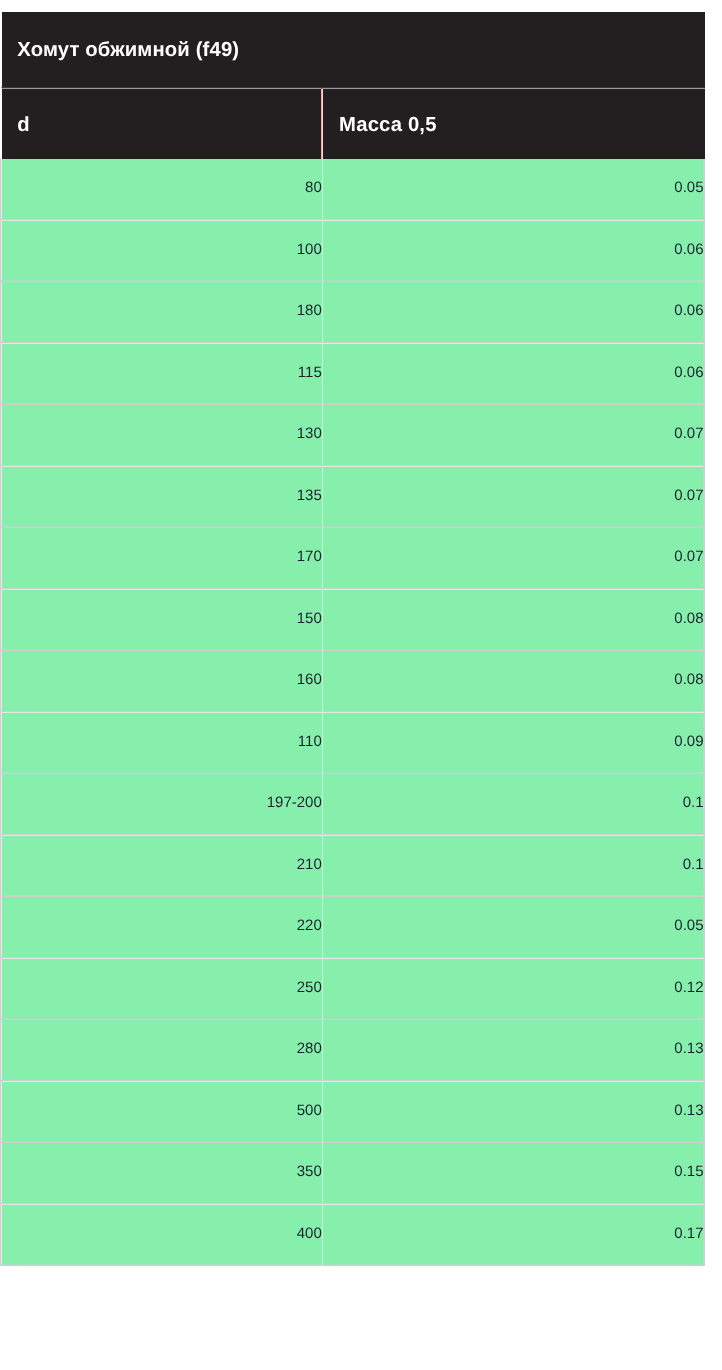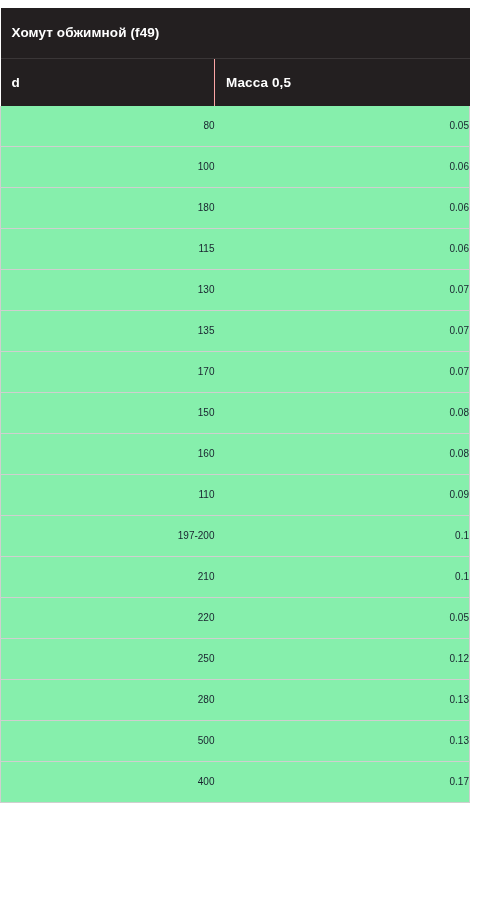--- a/index.html
+++ b/index.html
@@ -165,19 +165,23 @@
           </tr>
           <tr>
             <td class="cell-d">280</td>
             <td class="cell-m cell-m-edge">0.13</td>
           </tr>
           <tr>
             <td class="cell-d">500</td>
             <td class="cell-m cell-m-edge">0.13</td>
           </tr>
           <tr>
+            <td class="cell-d">350</td>
+            <td class="cell-m cell-m-edge">0.15</td>
+          </tr>
+          <tr>
             <td class="cell-d">400</td>
             <td class="cell-m cell-m-edge">0.17</td>
           </tr>
         </tbody>
     </table>
   </div>
 </div>
 
 </body></html>

